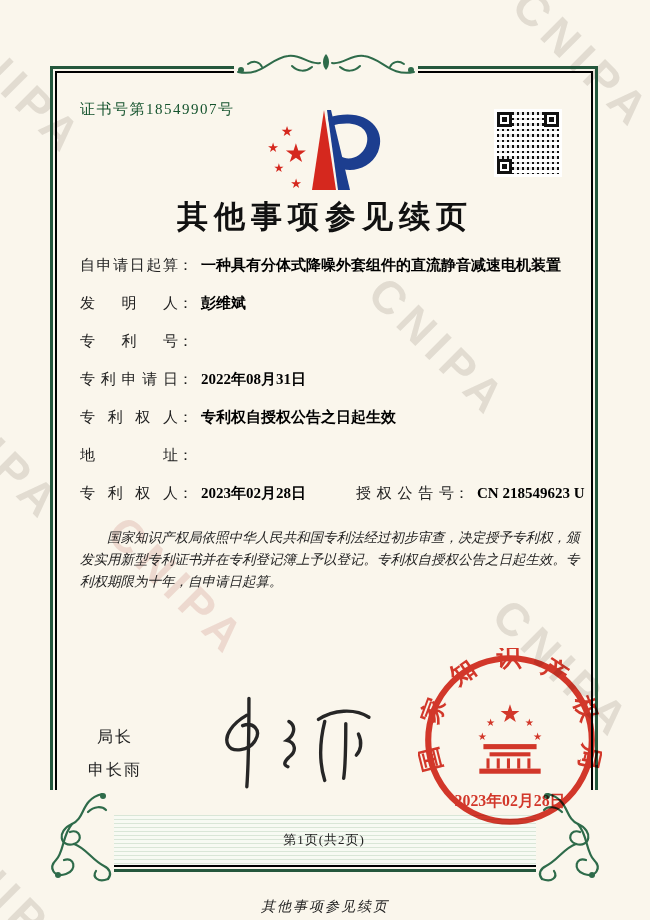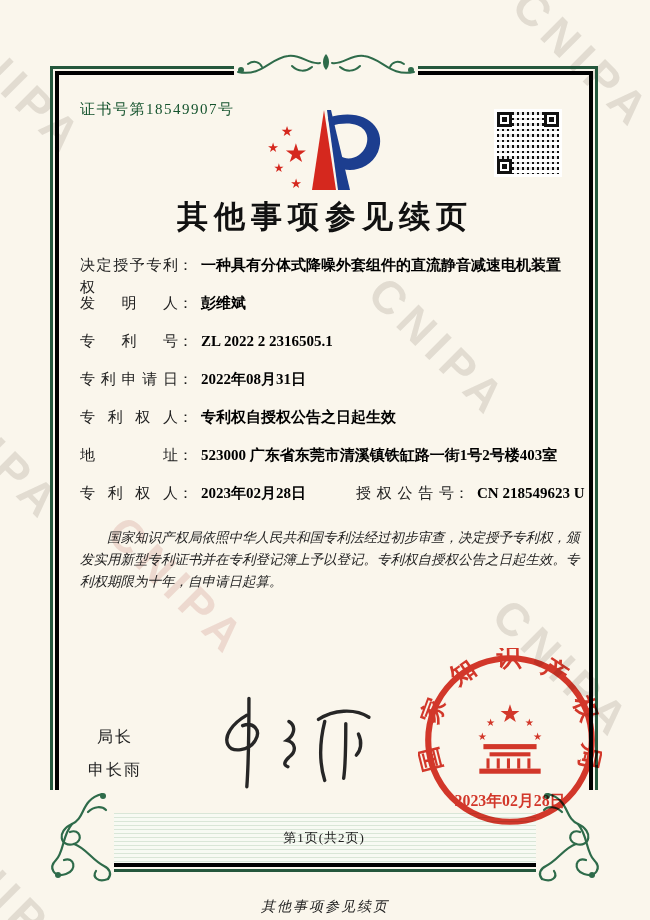--- a/index.html
+++ b/index.html
@@ -18,21 +18,21 @@
     transform:rotate(45deg);transform-origin:left top;
     white-space:nowrap;pointer-events:none;z-index:1;
   }
   .wm.pink{color:rgba(206,142,132,0.28);}
   
   .frame{
     position:absolute;left:50px;top:66px;width:542px;height:800px;
     border:3px solid #24573c;z-index:2;
   }
   .frame-inner{
-    position:absolute;inset:2px;border:4px solid #000000;
+    position:absolute;inset:2px;border:2px solid #000000;
   }
   
   .band{
     position:absolute;left:0;right:0;bottom:0;height:50px;
     background:repeating-linear-gradient(180deg,#d9e6d7 0 1.5px,#f7faf3 1.5px 4px);
     display:flex;align-items:center;justify-content:center;
   }
   .page-note{font-size:13px;color:#222;letter-spacing:1px;}
   
   .orn{position:absolute;z-index:4;}
@@ -163,48 +163,46 @@
 <div class="qr">
   <div class="finder f-tl"></div>
   <div class="finder f-tr"></div>
   <div class="finder f-bl"></div>
 </div>
 
 <div class="title">其他事项参见续页</div>
 
 <div class="fields">
   <div class="frow">
-    <span class="flabel">决定授予专利权</span>
+    <span class="flabel">自申请日起算</span>
       <span class="fcolon">：</span>
     <span class="fvalue">一种具有分体式降噪外套组件的直流静音减速电机装置</span>
   </div>
   <div class="frow">
     <span class="flabel">发明人</span>
       <span class="fcolon">：</span>
     <span class="fvalue">彭维斌</span>
   </div>
   <div class="frow">
     <span class="flabel">专利号</span>
       <span class="fcolon">：</span>
-    <span class="fvalue">ZL 2022 2 2316505.1</span>
   </div>
   <div class="frow">
     <span class="flabel">专利申请日</span>
       <span class="fcolon">：</span>
     <span class="fvalue">2022年08月31日</span>
   </div>
   <div class="frow">
     <span class="flabel">专利权人</span>
       <span class="fcolon">：</span>
     <span class="fvalue">专利权自授权公告之日起生效</span>
   </div>
   <div class="frow">
     <span class="flabel">地址</span>
       <span class="fcolon">：</span>
-    <span class="fvalue">523000 广东省东莞市清溪镇铁缸路一街1号2号楼403室</span>
   </div>
   <div class="frow">
     <span class="flabel">专利权人</span>
       <span class="fcolon">：</span>
     <span class="fvalue">2023年02月28日</span>
     <span class="fgroup2">
       <span class="flabel">授权公告号</span>
         <span class="fcolon">：</span>
       <span class="fvalue">CN 218549623 U</span>
     </span>

